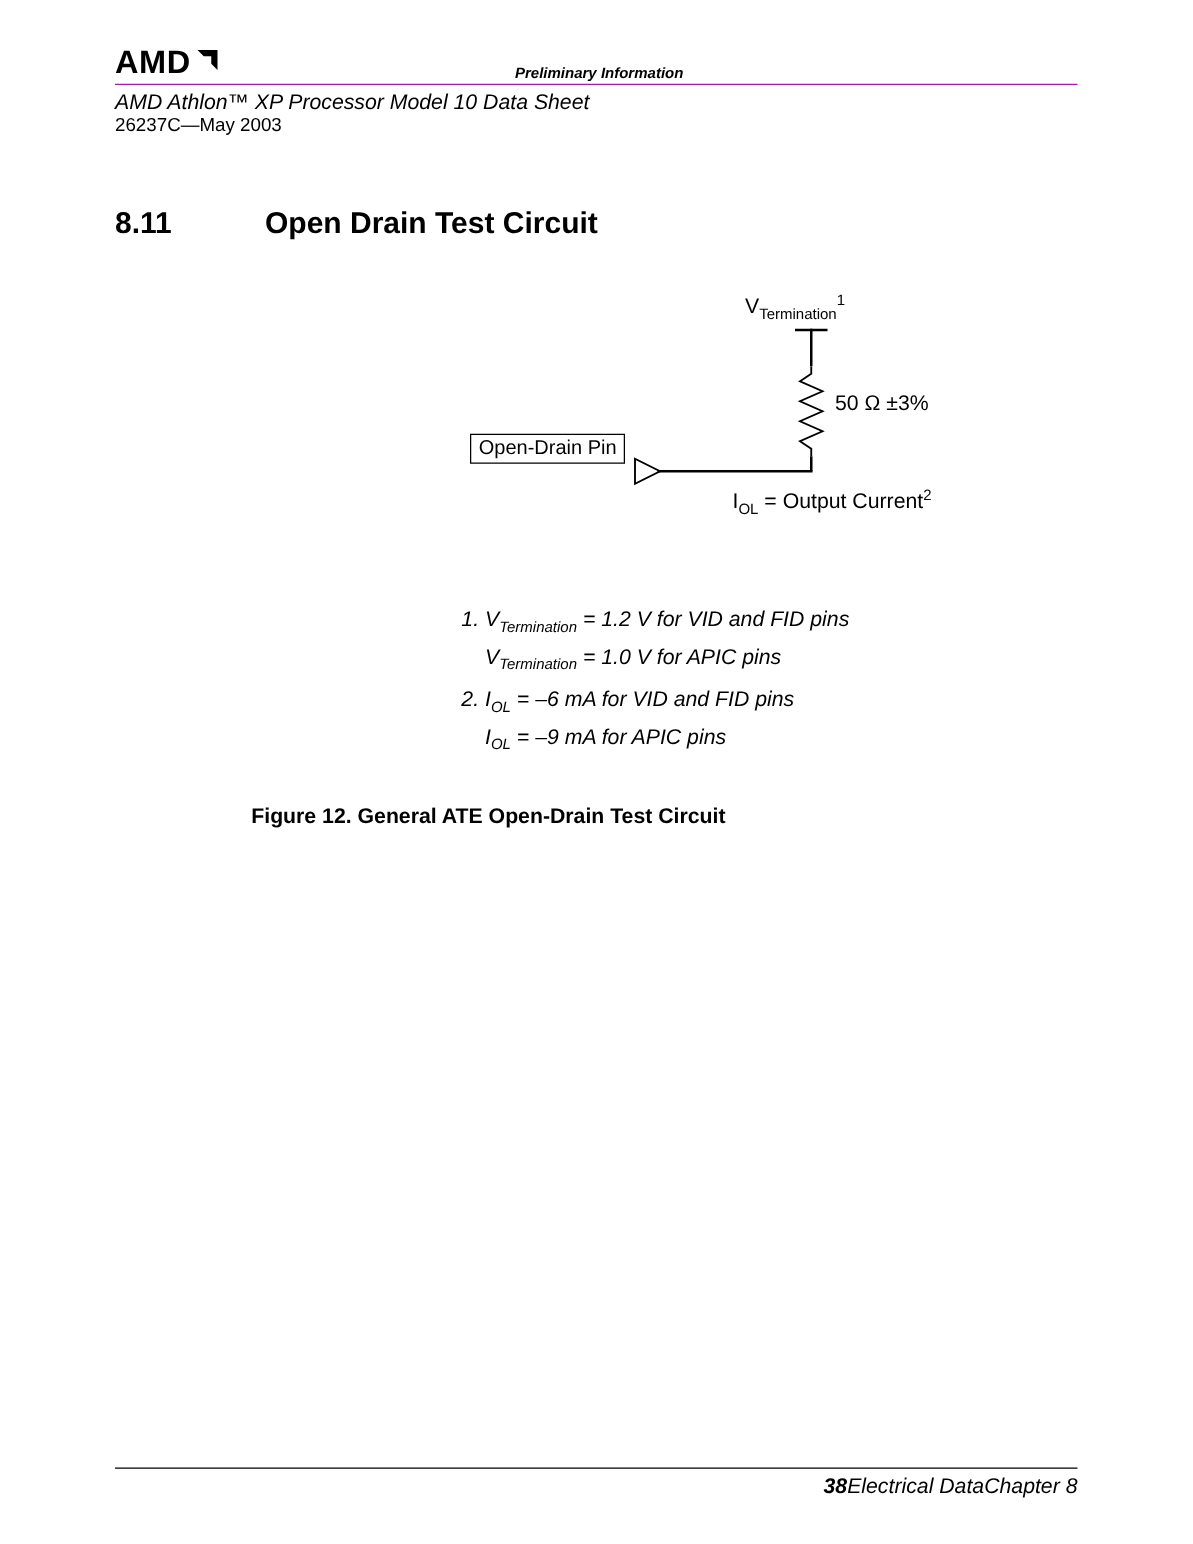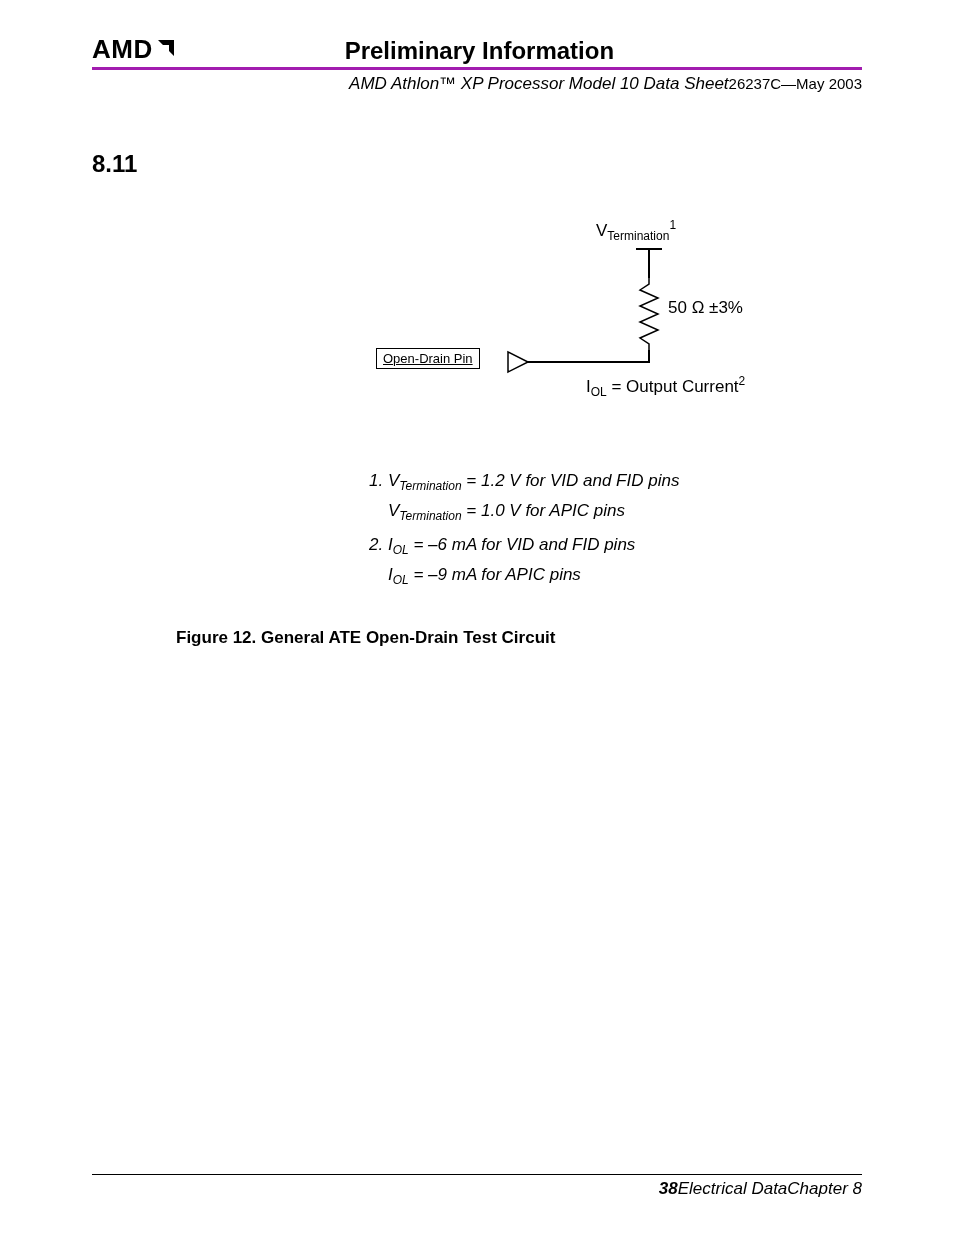--- a/index.html
+++ b/index.html
@@ -15,50 +15,52 @@
     position: relative;
     box-sizing: border-box;
     padding: 34px 92px 40px 92px;
     font-size: 18px;
   }
   
   .hdr-top {
     display: flex;
     align-items: flex-end;
     justify-content: space-between;
-    border-bottom: 3px solid #a21caf;
+    border-bottom: 1px solid #a21caf;
     padding-bottom: 2px;
   }
   .logo {
     font-family: Arial, Helvetica, sans-serif;
     font-weight: 800;
     font-size: 26px;
     letter-spacing: 0.5px;
     display: flex;
     align-items: baseline;
   }
   .logo-arrow {
     font-size: 26px;
     margin-left: 2px;
     position: relative;
     top: 1px;
   }
   .prelim {
     font-family: Arial, Helvetica, sans-serif;
     font-weight: 800;
-    font-size: 24px;
+    font-style: italic;
+    font-size: 12px;
   }
   .hdr-sub {
     display: flex;
     justify-content: flex-end;
     align-items: baseline;
     font-family: Arial, Helvetica, sans-serif;
     font-size: 17px;
     font-style: italic;
     margin-top: 4px;
+    flex-direction: column;
   }
   .doc-id {
     font-style: normal;
     font-size: 15px;
   }
 
   
   .sec-head {
     display: flex;
     font-family: Arial, Helvetica, sans-serif;
@@ -87,25 +89,24 @@
     font-family: Arial, Helvetica, sans-serif;
     font-size: 17px;
   }
   .rule {
     position: absolute;
     background: #000;
   }
   .pinbox {
     position: absolute;
     left: 80px;
-    top: 130px;
+    top: 114px;
     border: 1px solid #000;
     padding: 2px 6px;
-    font-size: 13px;
-    text-decoration: underline;
+    font-size: 16px;
   }
   .sub { font-size: 12px; vertical-align: sub; }
   .sup { font-size: 12px; vertical-align: super; }
 
   
   .notes {
     margin: 30px 0 0 250px;
     font-family: Arial, Helvetica, sans-serif;
     font-style: italic;
     font-size: 17px;
@@ -114,21 +115,21 @@
   .notes .lbl { margin-bottom: 6px; }
   .notes ol {
     list-style: decimal;
     padding-left: 46px;
     margin: 0;
   }
   .notes li { margin-bottom: 6px; }
   .indent { padding-left: 0; display: block; margin-top: 2px; }
 
   .fig-caption {
-    margin: 38px 0 0 84px;
+    margin: 38px 0 0 109px;
     font-family: Arial, Helvetica, sans-serif;
     font-weight: 800;
     font-size: 17px;
   }
 
   
   .footer {
     position: absolute;
     left: 92px;
     right: 92px;
@@ -164,20 +165,21 @@
     <div class="prelim">Preliminary Information</div>
     <div style="width:80px"></div>
   </div>
   <div class="hdr-sub">
     <span>AMD Athlon™ XP Processor Model 10 Data Sheet</span>
     <span class="doc-id">26237C—May 2003</span>
   </div>
 
   <div class="sec-head">
     <span class="sec-num">8.11</span>
+    <span>Open Drain Test Circuit</span>
   </div>
 
 
   <div class="figure">
 
     <div style="position:absolute; left:300px; top:0;">
       <span>V</span><span class="sub">Termination</span><span class="sup">1</span>
     </div>
 
     <div class="rule" style="left:340px; top:30px; width:26px; height:1.5px;"></div>

